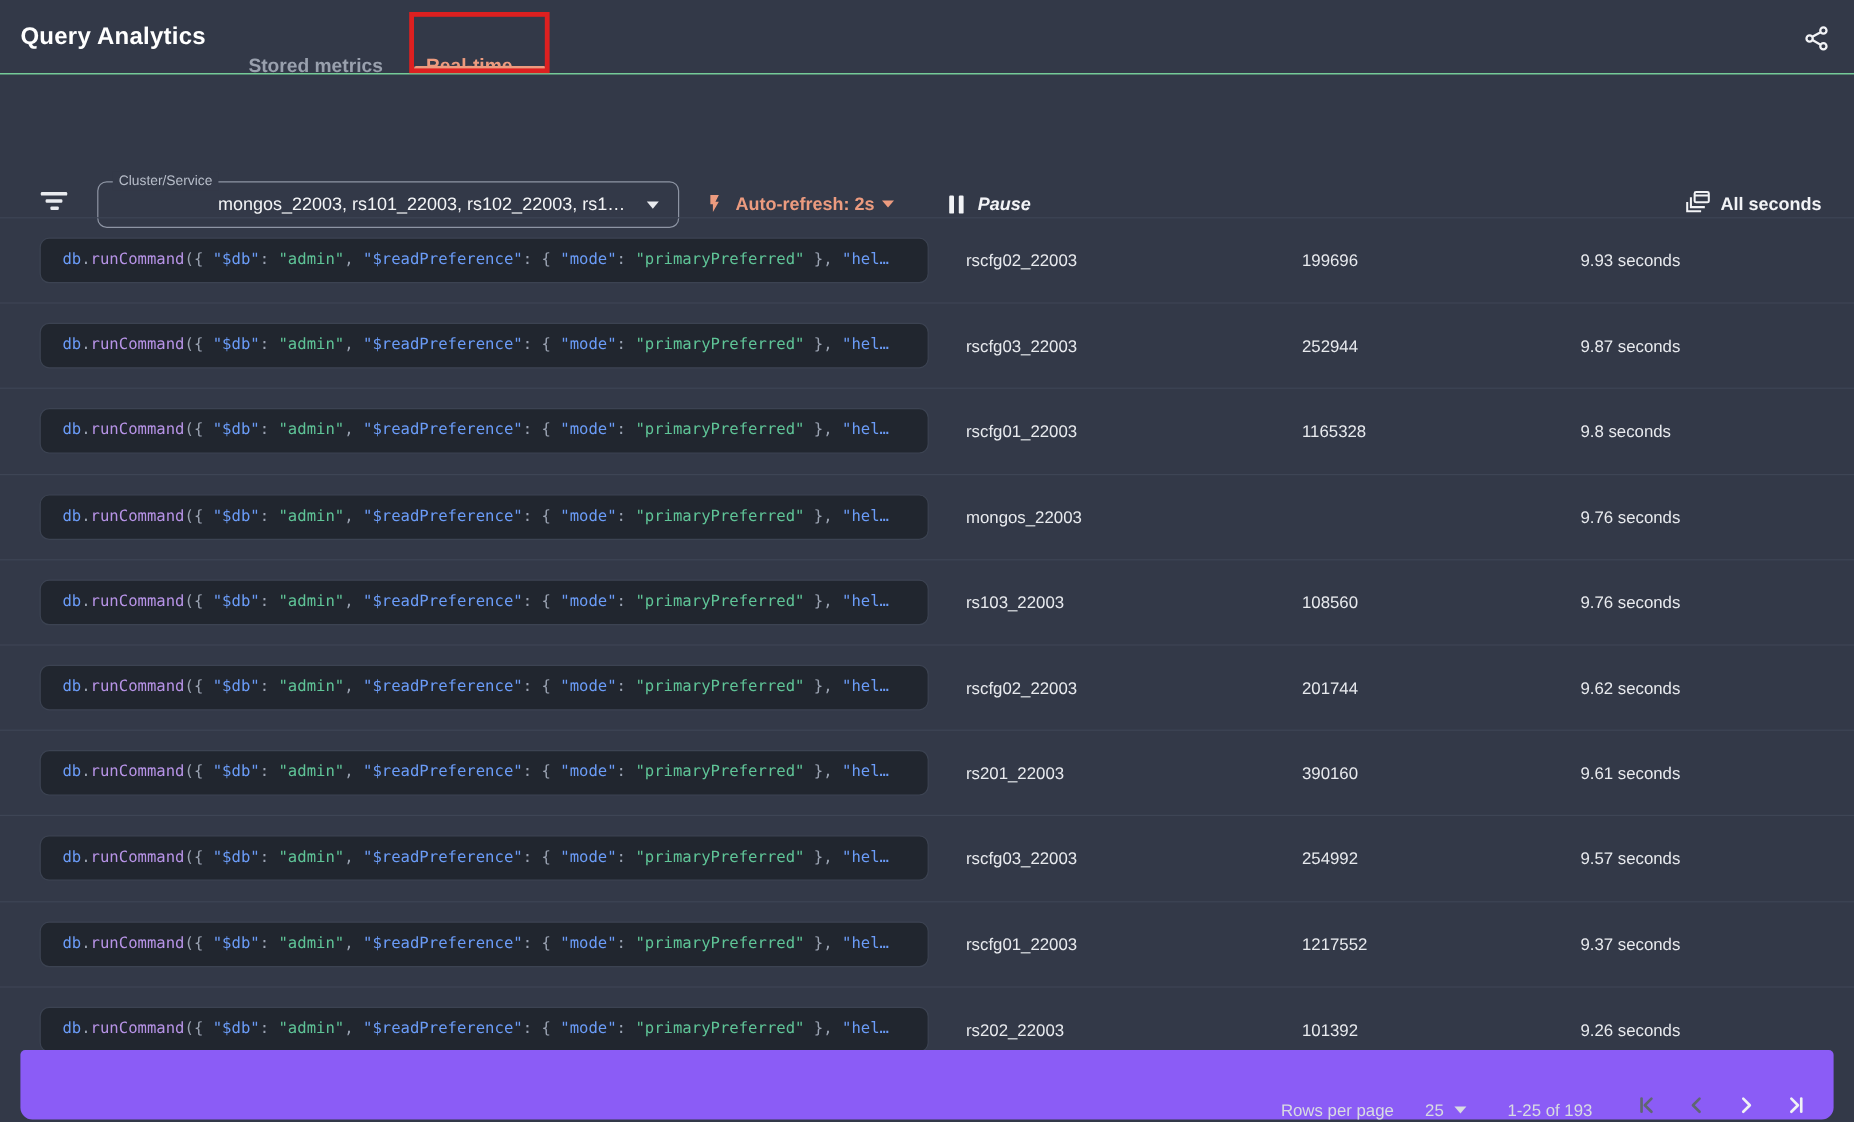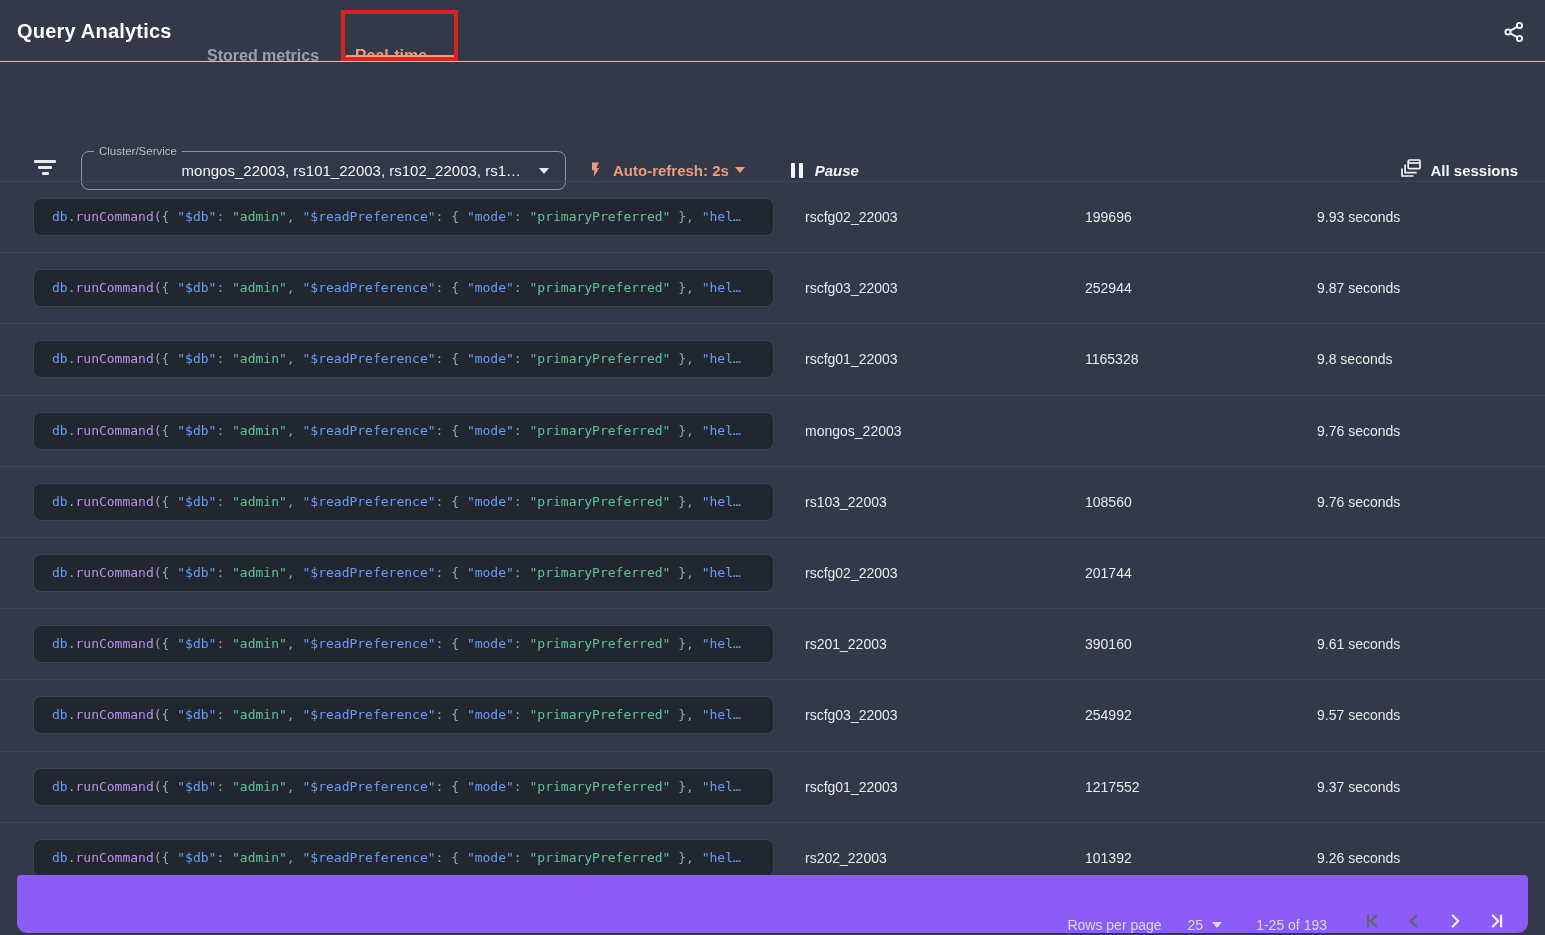--- a/index.html
+++ b/index.html
@@ -187,21 +187,21 @@
 
     <div class="all-sessions-btn">
       <span>
         <svg viewBox="0 0 20 19" width="20" height="19" fill="none" stroke="#f2f3f6" stroke-width="1.7">
           <rect x="7.2" y="1" width="11.8" height="8.6" rx="1.2"></rect>
           <line x1="7.2" y1="4" x2="19" y2="4"></line>
           <path d="M4.1 5.4 v8.2 h11.6"></path>
           <path d="M1 9.4 v7.6 h11.6"></path>
         </svg>
       </span>
-      <span class="all-sessions-label">All sessions</span>
+      <span class="all-sessions-label">All seconds</span>
     </div>
   </div>
 
 
   <div class="table-body">
     <div class="table-row">
       <div class="query-code"><span class="tok-obj">db</span><span class="tok-p">.</span><span class="tok-fn">runCommand</span><span class="tok-p">({ </span><span class="tok-key">"$db"</span><span class="tok-p">: </span><span class="tok-str">"admin"</span><span class="tok-p">, </span><span class="tok-key">"$readPreference"</span><span class="tok-p">: { </span><span class="tok-key">"mode"</span><span class="tok-p">: </span><span class="tok-str">"primaryPreferred"</span><span class="tok-p"> }, </span><span class="tok-key">"hel…</span></div>
       <div class="cell cell-host">rscfg02_22003</div>
       <div class="cell cell-op">199696</div>
       <div class="cell cell-elapsed">9.93 seconds</div>
@@ -232,20 +232,21 @@
       <div class="query-code"><span class="tok-obj">db</span><span class="tok-p">.</span><span class="tok-fn">runCommand</span><span class="tok-p">({ </span><span class="tok-key">"$db"</span><span class="tok-p">: </span><span class="tok-str">"admin"</span><span class="tok-p">, </span><span class="tok-key">"$readPreference"</span><span class="tok-p">: { </span><span class="tok-key">"mode"</span><span class="tok-p">: </span><span class="tok-str">"primaryPreferred"</span><span class="tok-p"> }, </span><span class="tok-key">"hel…</span></div>
       <div class="cell cell-host">rs103_22003</div>
       <div class="cell cell-op">108560</div>
       <div class="cell cell-elapsed">9.76 seconds</div>
     </div>
 
     <div class="table-row">
       <div class="query-code"><span class="tok-obj">db</span><span class="tok-p">.</span><span class="tok-fn">runCommand</span><span class="tok-p">({ </span><span class="tok-key">"$db"</span><span class="tok-p">: </span><span class="tok-str">"admin"</span><span class="tok-p">, </span><span class="tok-key">"$readPreference"</span><span class="tok-p">: { </span><span class="tok-key">"mode"</span><span class="tok-p">: </span><span class="tok-str">"primaryPreferred"</span><span class="tok-p"> }, </span><span class="tok-key">"hel…</span></div>
       <div class="cell cell-host">rscfg02_22003</div>
       <div class="cell cell-op">201744</div>
+      <div class="cell cell-elapsed">9.62 seconds</div>
     </div>
 
     <div class="table-row">
       <div class="query-code"><span class="tok-obj">db</span><span class="tok-p">.</span><span class="tok-fn">runCommand</span><span class="tok-p">({ </span><span class="tok-key">"$db"</span><span class="tok-p">: </span><span class="tok-str">"admin"</span><span class="tok-p">, </span><span class="tok-key">"$readPreference"</span><span class="tok-p">: { </span><span class="tok-key">"mode"</span><span class="tok-p">: </span><span class="tok-str">"primaryPreferred"</span><span class="tok-p"> }, </span><span class="tok-key">"hel…</span></div>
       <div class="cell cell-host">rs201_22003</div>
       <div class="cell cell-op">390160</div>
       <div class="cell cell-elapsed">9.61 seconds</div>
     </div>
 
     <div class="table-row">

